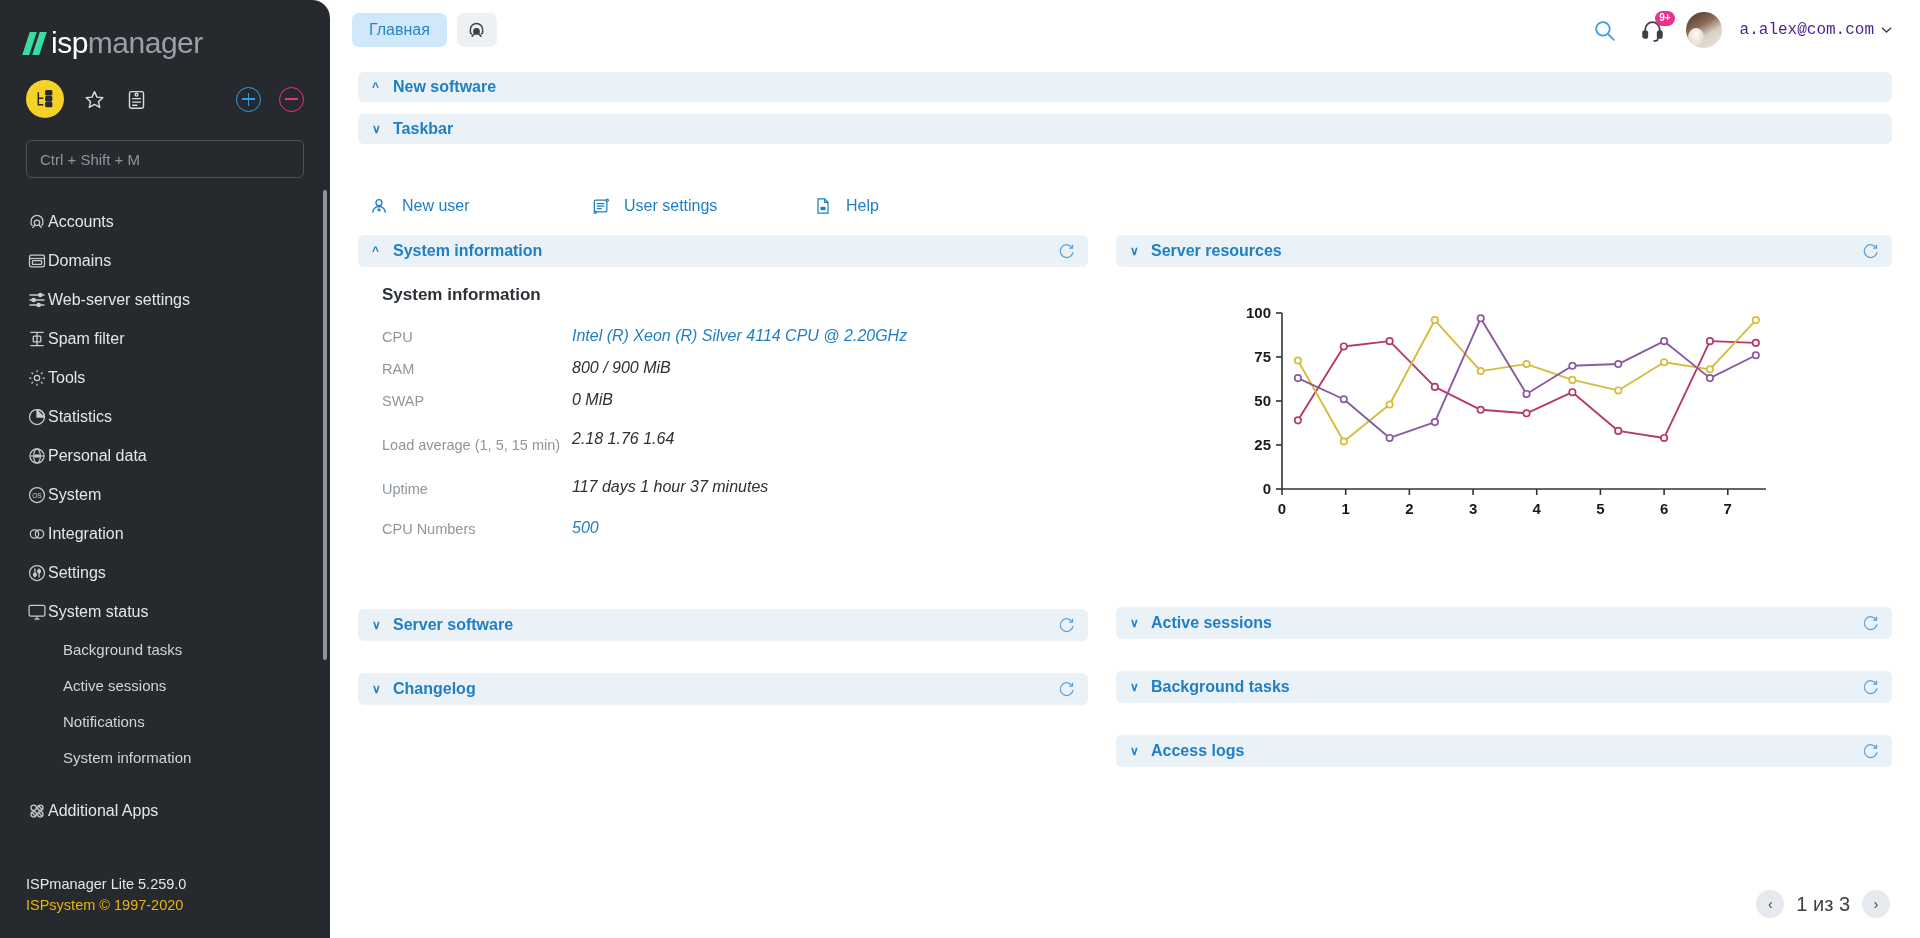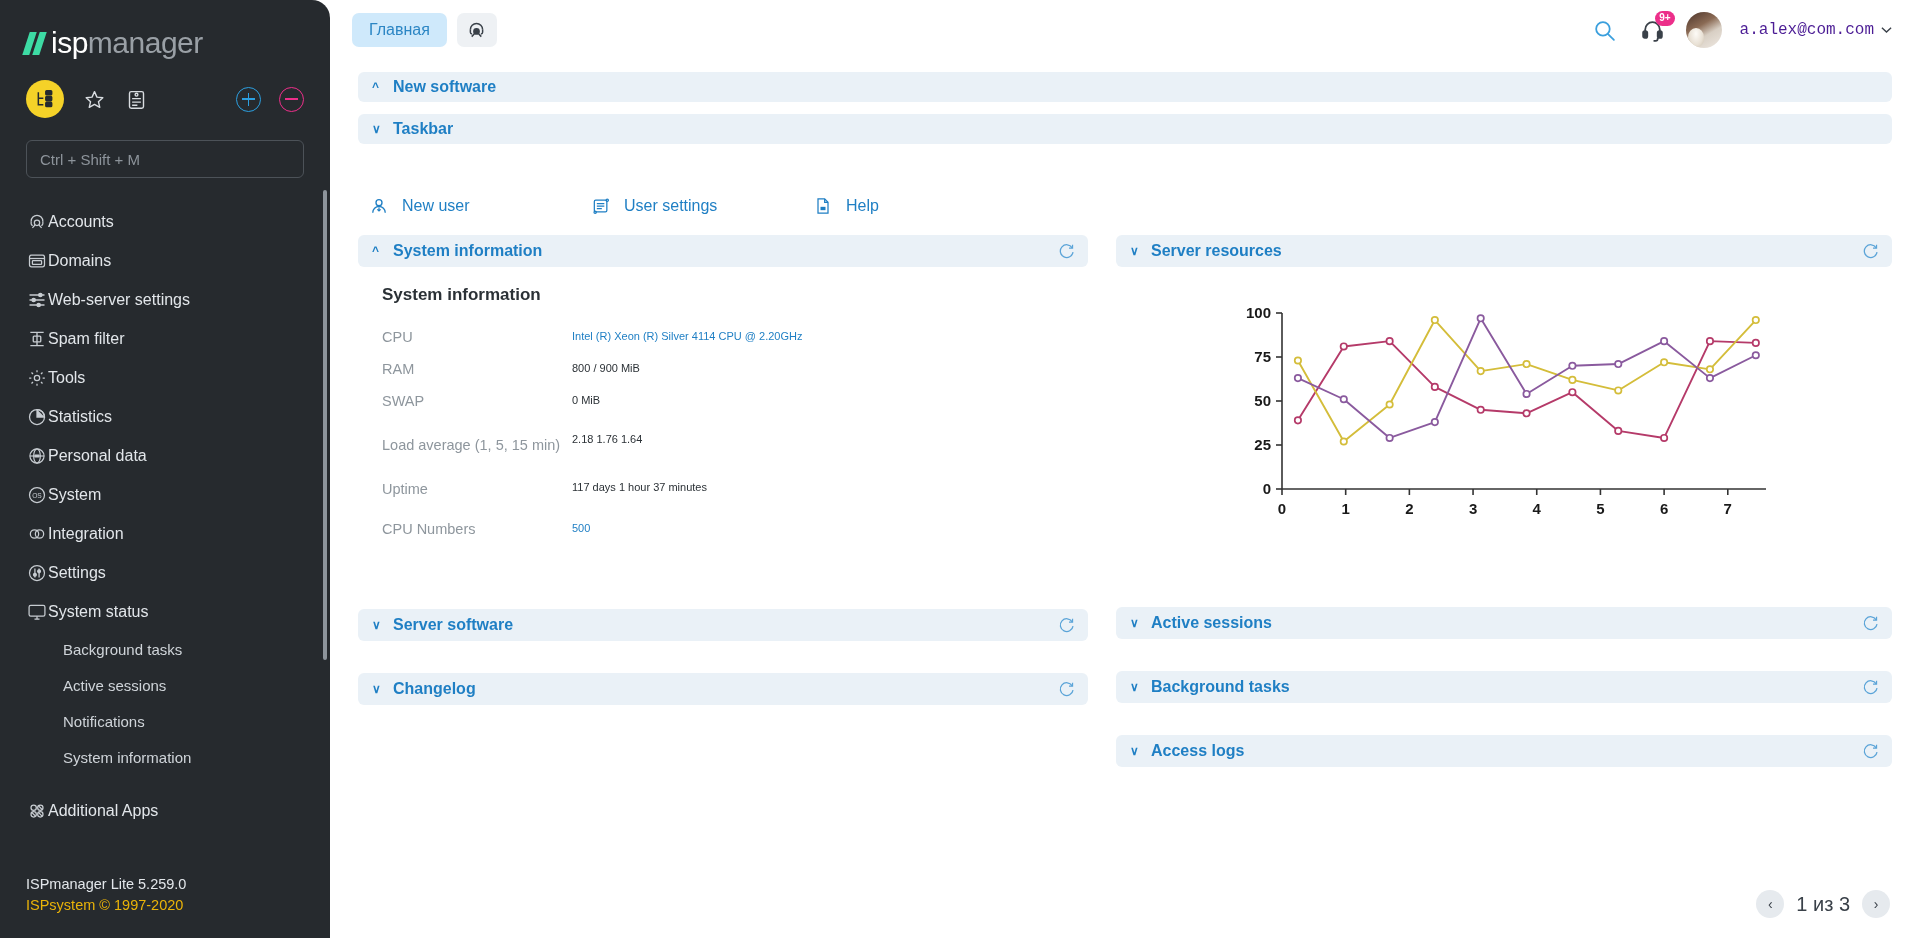--- a/index.html
+++ b/index.html
@@ -123,21 +123,21 @@
   }
 
   .taskbar-row { display:flex; padding: 6px 10px 18px 10px; margin-top: 45px; }
   .taskbar-item { display:flex; align-items:center; gap:12px; width: 222px; color:#1f7fc4; font-size:16px; cursor:pointer; }
   .tb-ico { width:22px; height:22px; display:flex; align-items:center; justify-content:center; color:#1f7fc4; }
 
   .sysinfo-body { padding: 6px 0 0 24px; }
   .sysinfo-title { font-size: 17px; font-weight:700; color:#2b3136; margin-bottom: 22px; }
   .info-row { display:flex; align-items:center; margin-bottom: 14px; }
   .info-label { width: 190px; flex:0 0 190px; font-size: 14.5px; color:#8e969d; padding-top:2px; }
-  .info-value { font-size: 11px; color:#2b3136; }
+  .info-value { font-size: 16px; color:#2b3136;font-style:italic; }
   .info-value.link { color:#1f7fc4; cursor:pointer; }
 
   
   .chart-area { padding: 22px 0 0 0; height: 300px; }
   .chart-svg { display:block; margin: 0 auto; }
 
   
   .pager {
     position:absolute; right: 30px; bottom: 20px;
     display:flex; align-items:center; gap: 12px;

